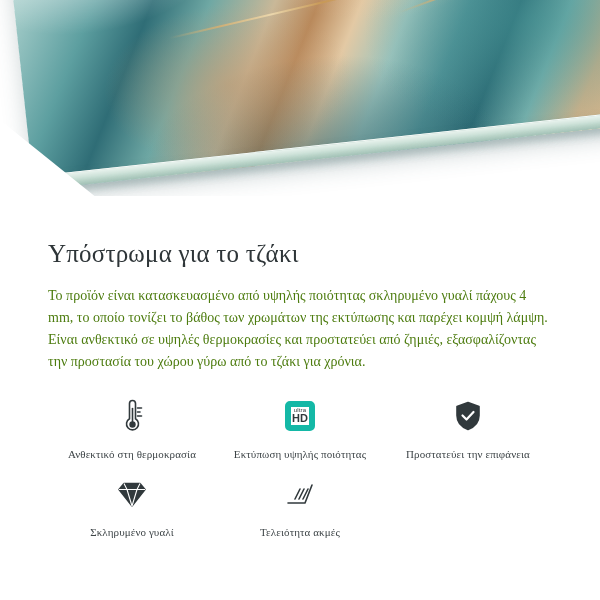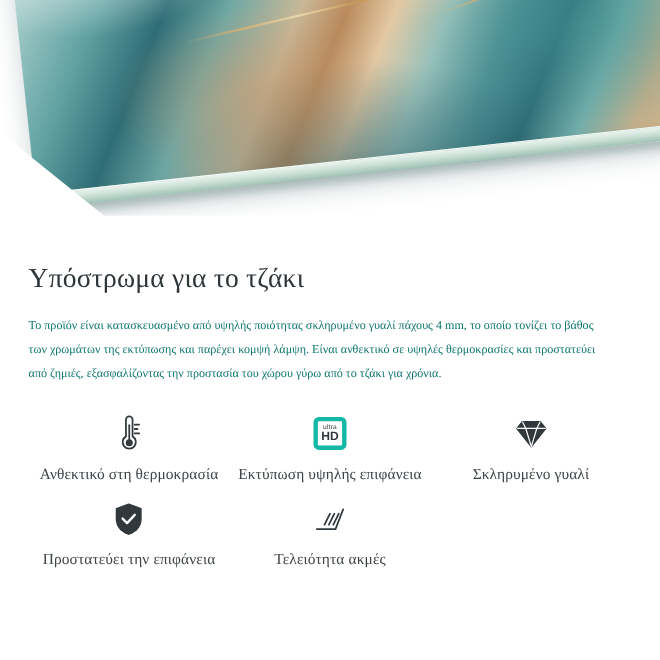--- a/index.html
+++ b/index.html
@@ -160,39 +160,39 @@
     top: 50%;
     background: #ffffff;
     box-shadow: 0 0 6px 1px rgba(255,255,255,0.9);
   }
   .sparkle2:before { width: 26px; height: 1.6px; transform: translate(-50%,-50%); }
   .sparkle2:after  { width: 1.6px; height: 26px; transform: translate(-50%,-50%); }
 
   
   .content {
     position: relative;
-    padding: 0 26px;
+    padding: 0 48px;
     box-sizing: border-box;
   }
   .headline {
     margin: 20px 0 0 0;
     font-family: "Liberation Serif", serif;
     font-size: 25px;
     line-height: 31px;
     color: #2e3538;
     font-weight: 400;
     letter-spacing: 0.2px;
   }
   .headline .line2 { display: block; }
   .body-text {
     margin: 16px 0 0 0;
     font-family: "Liberation Serif", serif;
-    font-size: 11px;
+    font-size: 14px;
     line-height: 22px;
-    color: #0f766e;
+    color: #4d7c0f;
     max-width: 528px;
     text-align: left;
   }
 
   
   .features {
     position: relative;
     margin-top: 20px;
     display: grid;
     grid-template-columns: repeat(3, 1fr);
@@ -209,34 +209,33 @@
   .feature-icon {
     width: 46px;
     height: 46px;
     display: flex;
     align-items: center;
     justify-content: center;
     margin-bottom: 8px;
   }
   .feature-label {
     font-family: "Liberation Serif", serif;
-    font-size: 14px;
+    font-size: 11px;
     color: #3d4447;
     line-height: 14px;
     letter-spacing: 0.1px;
   }
   .ultra-hd {
     width: 30px;
     height: 30px;
-    border: 4px solid #14b8a6;
+    border: 6px solid #14b8a6;
     border-radius: 5px;
     display: flex;
     flex-direction: column;
     align-items: center;
-    justify-content: center;
     box-sizing: border-box;
   }
   .ultra-hd .u1 {
     font-family: "Liberation Sans", sans-serif;
     font-size: 6px;
     line-height: 6px;
     letter-spacing: 0.2px;
     color: #31393c;
   }
   .ultra-hd .u2 {
@@ -294,41 +293,41 @@
         <div class="feature-label">Ανθεκτικό στη θερμοκρασία</div>
       </div>
 
       <div class="feature">
         <div class="feature-icon">
           <div class="ultra-hd">
             <span class="u1">ultra</span>
             <span class="u2">HD</span>
           </div>
         </div>
-        <div class="feature-label">Εκτύπωση υψηλής επιφάνεια</div>
+        <div class="feature-label">Εκτύπωση υψηλής ποιότητας</div>
+      </div>
+
+      <div class="feature">
+        <div class="feature-icon">
+          <svg width="40" height="40" viewBox="0 0 40 40" fill="none" stroke="#31393c" stroke-width="1.6" stroke-linejoin="round" stroke-linecap="round">
+            <path d="M20 6.5l11 4v9c0 7-4.8 11.6-11 14-6.2-2.4-11-7-11-14v-9l11-4z" fill="#31393c" stroke="#31393c"></path>
+            <path d="M14.5 19.5l4 4 7-7.5" stroke="#ffffff" stroke-width="2.2"></path>
+          </svg>
+        </div>
+        <div class="feature-label">Προστατεύει την επιφάνεια</div>
       </div>
 
       <div class="feature">
         <div class="feature-icon">
           <svg width="42" height="42" viewBox="0 0 42 42" fill="none" stroke="#31393c" stroke-width="1.5" stroke-linejoin="round">
             <path d="M8 16.5l5-6h16l5 6L21 33 8 16.5z" fill="#31393c" stroke="#31393c"></path>
             <path d="M8 16.5h26M13 10.5l3 6 5 16.5 5-16.5 3-6M16 16.5h10" stroke="#ffffff" stroke-width="1.1"></path>
           </svg>
         </div>
         <div class="feature-label">Σκληρυμένο γυαλί</div>
-      </div>
-
-      <div class="feature">
-        <div class="feature-icon">
-          <svg width="40" height="40" viewBox="0 0 40 40" fill="none" stroke="#31393c" stroke-width="1.6" stroke-linejoin="round" stroke-linecap="round">
-            <path d="M20 6.5l11 4v9c0 7-4.8 11.6-11 14-6.2-2.4-11-7-11-14v-9l11-4z" fill="#31393c" stroke="#31393c"></path>
-            <path d="M14.5 19.5l4 4 7-7.5" stroke="#ffffff" stroke-width="2.2"></path>
-          </svg>
-        </div>
-        <div class="feature-label">Προστατεύει την επιφάνεια</div>
       </div>
 
       <div class="feature">
         <div class="feature-icon">
           <svg width="42" height="42" viewBox="0 0 42 42" fill="none" stroke="#31393c" stroke-width="1.6" stroke-linecap="round" stroke-linejoin="round">
             <path d="M9 30 L26 30 L33 12"></path>
             <line x1="16" y1="26" x2="21" y2="16"></line>
             <line x1="20" y1="26" x2="25" y2="16"></line>
             <line x1="24" y1="26" x2="29" y2="16"></line>
           </svg>

